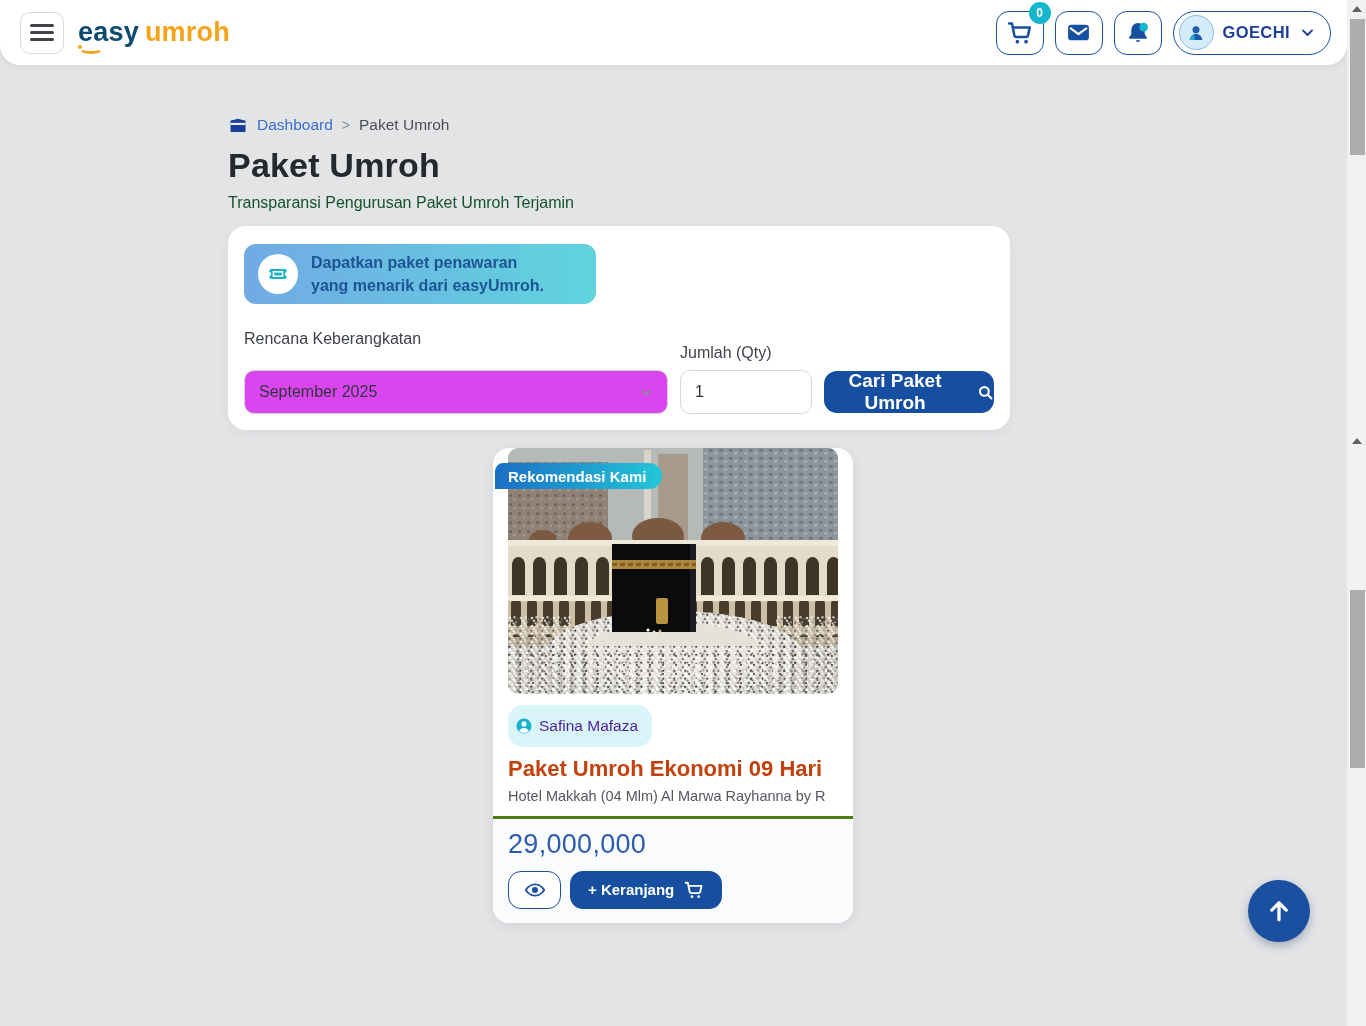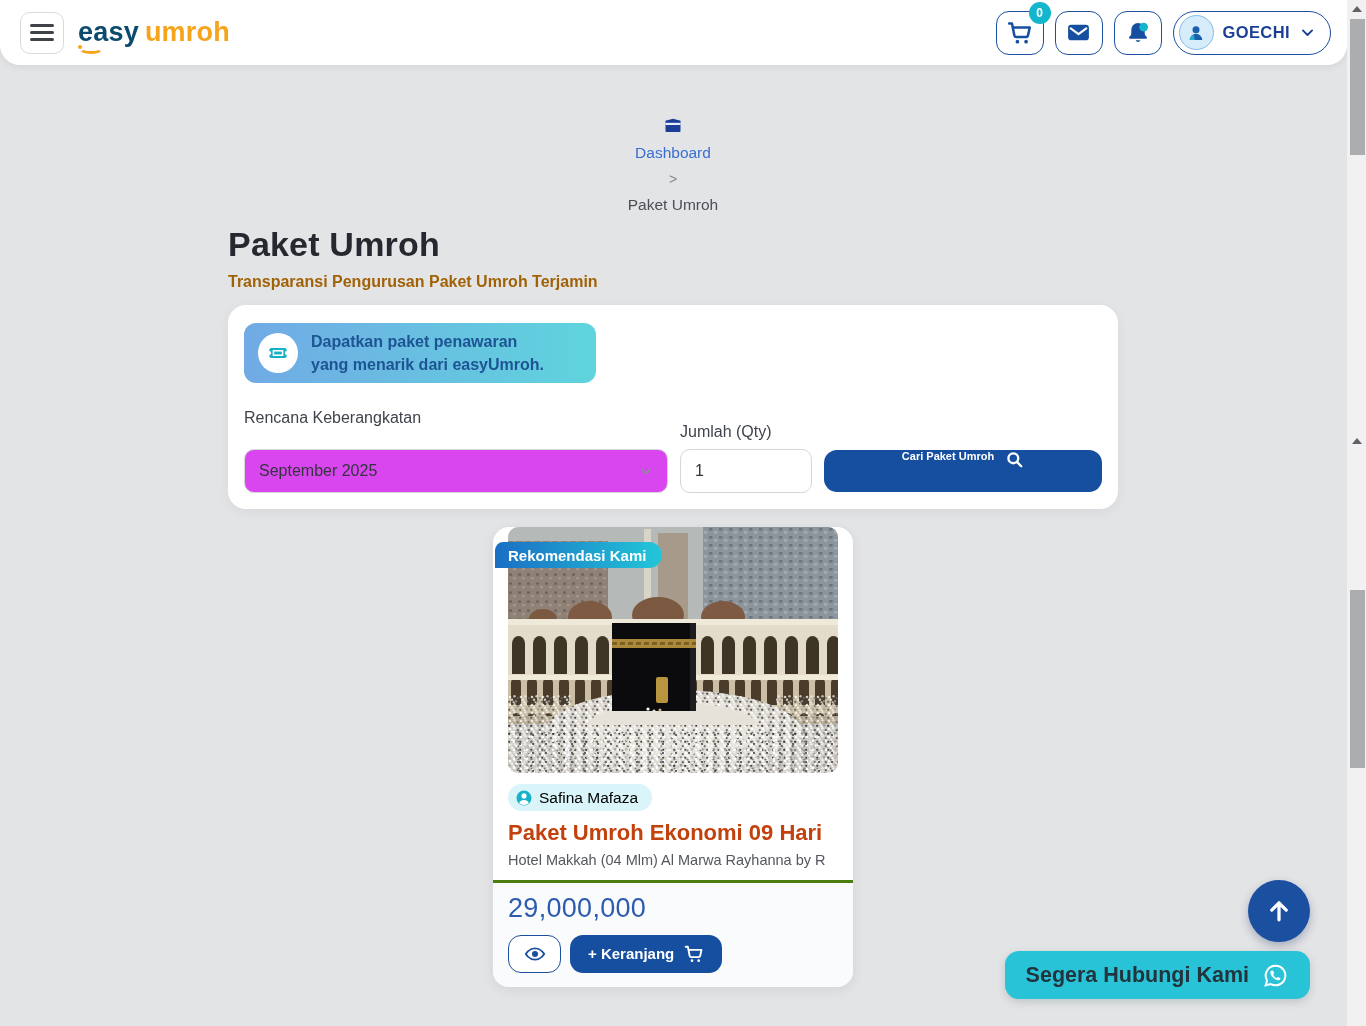--- a/index.html
+++ b/index.html
@@ -49,29 +49,29 @@
     display:flex; align-items:center; gap:9px; padding:0 14px 0 5px; cursor:pointer;text-align:right;
   }
   .avatar {
     width:35px; height:35px; border-radius:50%;
     background:#d7ecfa; border:1.5px solid #85bbe8;
     display:flex; align-items:center; justify-content:center;
   }
   .user-name { color:#1b3f97; font-weight:bold; font-size:16.5px; letter-spacing:.4px; }
   
   .content { position:absolute; top:65px; left:228px; width:890px; }
-  .breadcrumb { display:flex; align-items:center; gap:9px; padding-top:50px; font-size:15.5px;flex-direction:column; }
+  .breadcrumb { display:flex; align-items:center; gap:9px; padding-top:50px; font-size:15.5px; }
   .breadcrumb .home { color:#3a6ed2; cursor:pointer; }
   .breadcrumb .sep { color:#868a92; font-size:14px; }
   .breadcrumb .current { color:#4b4e56; }
   .page-title { margin-top:11px; font-size:34px; font-weight:bold; color:#25282f; letter-spacing:.2px; }
-  .page-subtitle { margin-top:9px; font-size:16px; color:#a16207;font-weight:bold; }
+  .page-subtitle { margin-top:9px; font-size:16px; color:#14532d; }
   
   .panel {
-    margin-top:14px; width:890px; background:#fff; border-radius:18px;
+    margin-top:14px; width:782px; background:#fff; border-radius:18px;
     box-shadow:0 3px 12px rgba(40,50,70,.06); padding:18px 16px 16px;
   }
   .promo {
     width:352px; height:60px; border-radius:12px;
     background:linear-gradient(90deg,#71aae5,#5fd4dd);
     display:flex; align-items:center; gap:13px; padding:0 14px;
   }
   .promo-iconwrap { width:40px; height:40px; border-radius:50%; background:#fff;
     display:flex; align-items:center; justify-content:center; flex:0 0 auto; }
   .promo-text { color:#1d5493; font-weight:bold; font-size:16px; line-height:1.45; }
@@ -83,42 +83,42 @@
     display:flex; align-items:center; justify-content:space-between;
     padding:0 14px; font-size:16px; color:#32353c; background:#d946ef; cursor:pointer;
   }
   .qty-input {
     width:132px; height:44px; border:1.5px solid #d6d7dc; border-radius:10px;
     padding:0 14px; font-size:16px; color:#32353c; background:#fff;
     font-family:"Liberation Sans",sans-serif; outline:none;
   }
   .search-btn {
     width:280px; height:42px; border:none; border-radius:13px; background:#164fa0;
-    color:#fff; font-weight:bold; font-size:11px; display:flex; align-items:flex-start;
+    color:#fff; font-weight:bold; font-size:19px; display:flex; align-items:center;
     justify-content:center; gap:11px; cursor:pointer; margin-bottom:1px;
     font-family:"Liberation Sans",sans-serif;
   }
   
   .card {
     position:relative; width:360px; margin:18px auto 0; background:#fff;
     border-radius:16px; box-shadow:0 3px 12px rgba(40,50,70,.09);
   }
   .card-media { margin:15px 15px 0; height:246px; border-radius:10px; overflow:hidden; }
   .card-media svg { display:block; width:100%; height:100%; }
   .ribbon {
     position:absolute; top:15px; left:2px; height:26px; padding:0 16px 0 13px;
     background:linear-gradient(90deg,#1a6fc4,#23c6d8);
     border-radius:10px 16px 16px 0; color:#fff; font-weight:bold; font-size:15px;
     display:flex; align-items:center; z-index:3;
   }
   .card-body { padding:11px 15px 12px; }
   .vendor-pill {
-    display:inline-flex; align-items:center; gap:6px; height:27px;
+    display:inline-flex; align-items:center; gap:6px; height:42px;
     background:#d9f5f9; border-radius:15px; padding:0 14px 0 7px;
-    color:#000000; font-size:15.5px;
+    color:#4c1d95; font-size:15.5px;
   }
   .card-title { margin-top:8px; font-size:22px; font-weight:bold; color:#c2410c; line-height:1.27; }
   .card-sub { margin-top:5px; font-size:14.5px; color:#54575e; white-space:nowrap; overflow:hidden; }
   .card-footer {
     border-top:3px solid #4d7c0f; background:#fafbfd;
     border-radius:0 0 16px 16px; padding:10px 15px 14px;
   }
   .price { color:#2d5cae; font-size:27px; font-weight:500; letter-spacing:.3px; }
   .footer-actions { display:flex; align-items:center; gap:9px; margin-top:11px; }
   .eye-btn {
@@ -383,27 +383,20 @@
       </div>
     </div>
   </div>
 
   <button class="to-top">
     <svg width="28" height="28" viewBox="0 0 24 24" fill="none" stroke="#fff" stroke-width="2.8" stroke-linecap="round" stroke-linejoin="round">
       <path d="M12 19.5V5.5M5.8 11.2L12 5l6.2 6.2"></path>
     </svg>
   </button>
 
-  <button class="wa-bar">
-    <span class="wa-label">Segera Hubungi Kami</span>
-    <svg width="27" height="27" viewBox="0 0 24 24">
-      <path d="M12 3.3a8.7 8.7 0 0 0-7.5 13.1L3.3 20.7l4.5-1.1A8.7 8.7 0 1 0 12 3.3z" fill="none" stroke="#fff" stroke-width="1.8"></path>
-      <path d="M8.6 7.6c-.5.2-1.2 1-1.2 2 0 1.8 2 4.6 4.6 5.9 1.7.8 2.8.8 3.5.4.6-.3 1-.9 1-1.4l-2.3-1.2-1 1c-1.3-.5-2.8-2-3.3-3.3l1-.9-1.1-2.4c-.3-.2-.8-.2-1.2-.1z" fill="#fff"></path>
-    </svg>
-  </button>
 
   <div class="rail">
     <span class="arrow" style="top:6px;"></span>
     <span class="thumb" style="top:19px; height:136px;"></span>
     <span class="arrow" style="top:438px;"></span>
     <span class="thumb" style="top:590px; height:178px;"></span>
   </div>
 
 </div>
 

